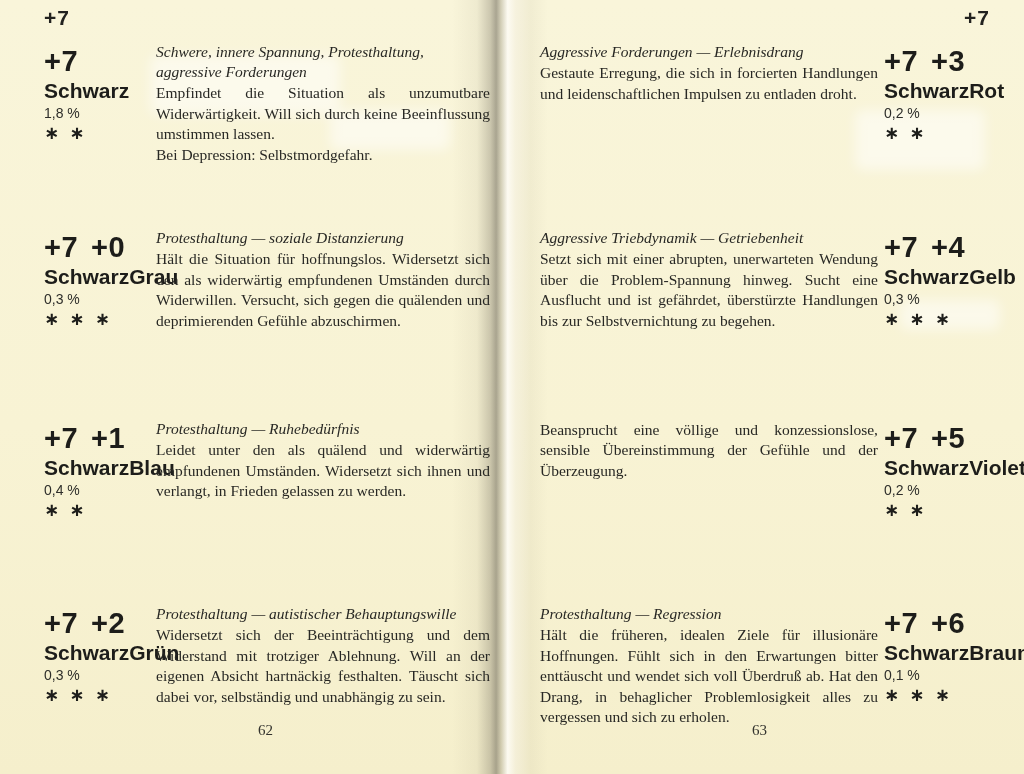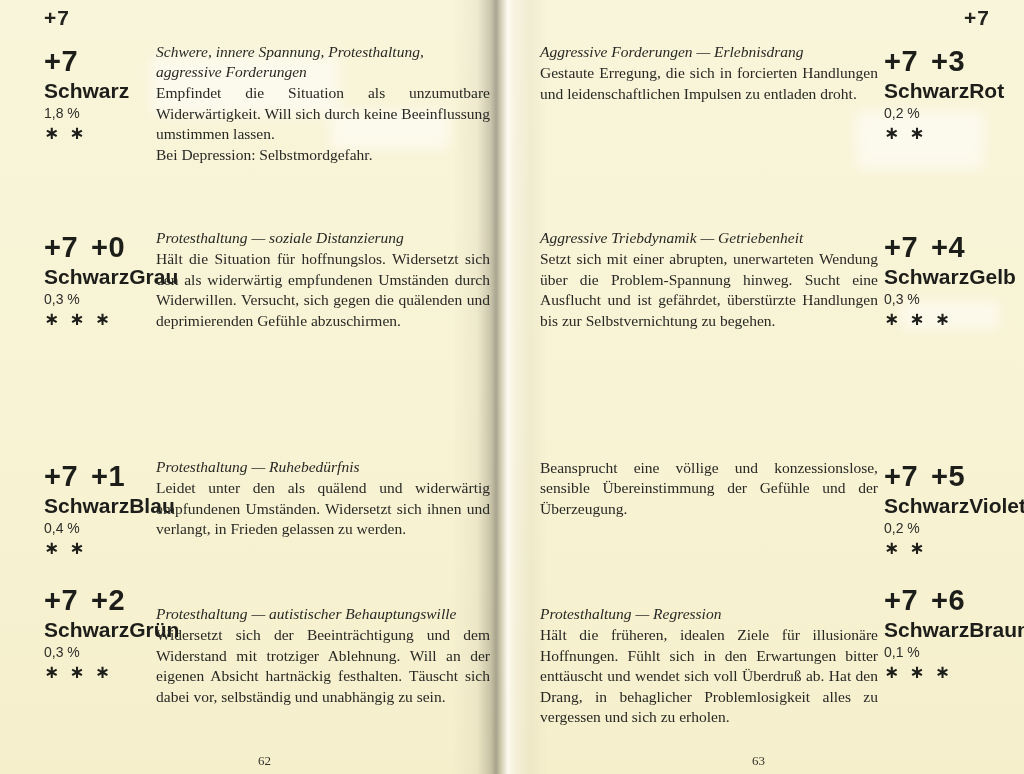--- a/index.html
+++ b/index.html
@@ -39,23 +39,23 @@
   }
   .running-head.left{left:44px;}
   .running-head.right{right:34px;text-align:right;}
 
   .entry-label{position:absolute;width:150px;color:#1d1d1a;}
   .entry-label.lp{left:44px;}
   .entry-label.rp{left:884px;}
   .entry-text{position:absolute;}
   .entry-text.lp{left:156px;width:334px;}
   .entry-text.rp{left:540px;width:338px;}
-  .r1{top:42px;} .r2{top:228px;} .r3{top:419px;margin-top:38px;} .r4{top:604px;}
+  .r1{top:42px;} .r2{top:228px;} .r3{top:419px;} .r4{top:604px;}
   .entry-label.r1{top:46px;} .entry-label.r2{top:232px;}
-  .entry-label.r3{top:423px;} .entry-label.r4{top:585px;}
+  .entry-label.r3{top:423px;} .entry-label.r4{top:608px;}
 
   .code{
     font-family:"Liberation Sans", sans-serif;
     font-weight:bold;font-size:29px;line-height:1.05;
     letter-spacing:0.5px;white-space:nowrap;
   }
   .code .code2{margin-left:13px;}
   .color-names{
     font-family:"Liberation Sans", sans-serif;
     font-weight:bold;font-size:21px;margin-top:3px;white-space:nowrap;
@@ -72,21 +72,21 @@
   }
   .entry-title{
     font-style:italic;font-size:15.5px;line-height:1.3;
     color:#282824;
   }
   .entry-body{
     font-size:15.5px;line-height:1.32;margin-top:1px;
     text-align:justify;white-space:pre-line;color:#282824;
   }
   .page-number{
-    position:absolute;top:722px;font-size:13px;color:#33332e;margin-top:31px;
+    position:absolute;top:722px;font-size:15px;color:#33332e;
   }
   .page-number.left{left:258px;}
   .page-number.right{left:752px;text-align:right;}
 </style>
 </head>
 <body>
 
 <div class="spread">
 
   <div class="ghost" style="left:150px;top:55px;width:190px;height:60px;"></div>

